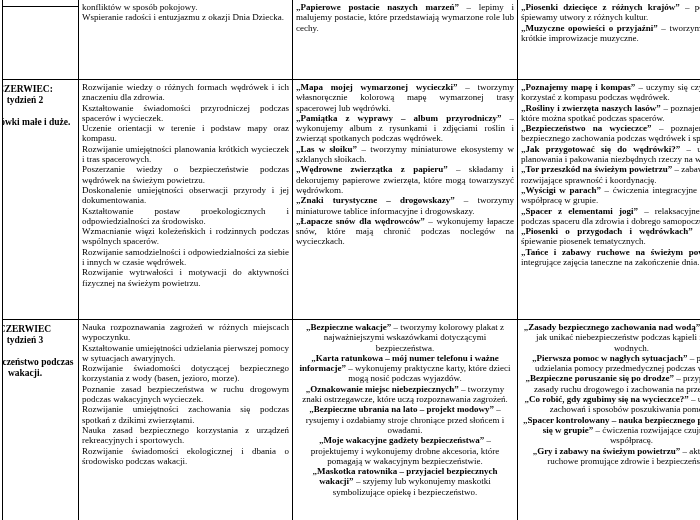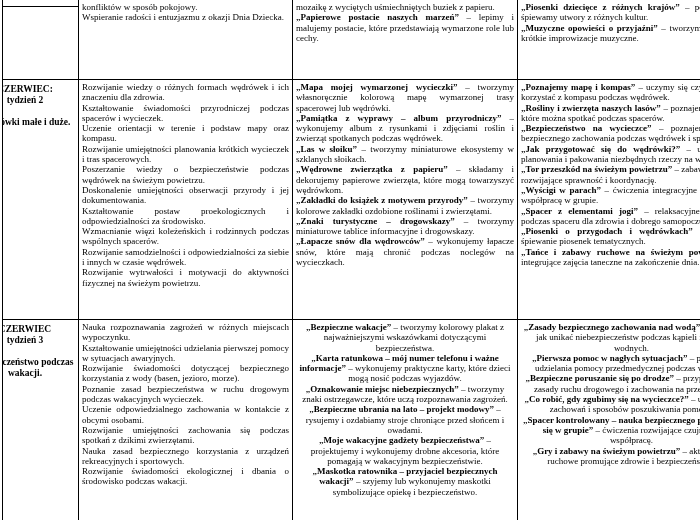--- a/index.html
+++ b/index.html
@@ -36,21 +36,20 @@
 
 <div class="seg-top"></div>
 <div class="tbl">
     <div class="row r0">
       <div class="cell c-label"></div>
       <div class="cell c-goals">
         <div class="para">konfliktów w sposób pokojowy.</div>
         <div class="para">Wspieranie radości i entuzjazmu z okazji Dnia Dziecka.</div>
       </div>
       <div class="cell c-art">
-        <div class="para"><span>mozaikę z wyciętych uśmiechniętych buziek z papieru.</span></div>
         <div class="para"><b>„Papierowe postacie naszych marzeń”</b><span> – lepimy i malujemy postacie, które przedstawiają wymarzone role lub cechy.</span></div>
       </div>
       <div class="cell c-out">
         <div class="para"><b>„Piosenki dziecięce z różnych krajów”</b><span> – poznajemy i śpiewamy utwory z różnych kultur.</span></div>
         <div class="para"><b>„Muzyczne opowieści o przyjaźni”</b><span> – tworzymy wspólnie krótkie improwizacje muzyczne.</span></div>
       </div>
     </div>
     <div class="row r1">
       <div class="cell c-label">
         <div class="label-inner">
@@ -69,21 +68,20 @@
         <div class="para">Kształtowanie postaw proekologicznych i odpowiedzialności za środowisko.</div>
         <div class="para">Wzmacnianie więzi koleżeńskich i rodzinnych podczas wspólnych spacerów.</div>
         <div class="para">Rozwijanie samodzielności i odpowiedzialności za siebie i innych w czasie wędrówek.</div>
         <div class="para">Rozwijanie wytrwałości i motywacji do aktywności fizycznej na świeżym powietrzu.</div>
       </div>
       <div class="cell c-art">
         <div class="para"><b>„Mapa mojej wymarzonej wycieczki”</b><span> – tworzymy własnoręcznie kolorową mapę wymarzonej trasy spacerowej lub wędrówki.</span></div>
         <div class="para"><b>„Pamiątka z wyprawy – album przyrodniczy”</b><span> – wykonujemy album z rysunkami i zdjęciami roślin i zwierząt spotkanych podczas wędrówek.</span></div>
         <div class="para"><b>„Las w słoiku”</b><span> – tworzymy miniaturowe ekosystemy w szklanych słoikach.</span></div>
         <div class="para"><b>„Wędrowne zwierzątka z papieru”</b><span> – składamy i dekorujemy papierowe zwierzęta, które mogą towarzyszyć wędrówkom.</span></div>
-        <div class="para"><b>„Zakładki do książek z motywem przyrody”</b><span> – tworzymy kolorowe zakładki ozdobione roślinami i zwierzętami.</span></div>
         <div class="para"><b>„Znaki turystyczne – drogowskazy”</b><span> – tworzymy miniaturowe tablice informacyjne i drogowskazy.</span></div>
         <div class="para"><b>„Łapacze snów dla wędrowców”</b><span> – wykonujemy łapacze snów, które mają chronić podczas noclegów na wycieczkach.</span></div>
       </div>
       <div class="cell c-out">
         <div class="para"><b>„Poznajemy mapę i kompas”</b><span> – uczymy się czytać mapę i korzystać z kompasu podczas wędrówek.</span></div>
         <div class="para"><b>„Rośliny i zwierzęta naszych lasów”</b><span> – poznajemy gatunki, które można spotkać podczas spacerów.</span></div>
         <div class="para"><b>„Bezpieczeństwo na wycieczce”</b><span> – poznajemy zasady bezpiecznego zachowania podczas wędrówek i spacerów.</span></div>
         <div class="para"><b>„Jak przygotować się do wędrówki?”</b><span> – uczymy się planowania i pakowania niezbędnych rzeczy na wycieczkę.</span></div>
         <div class="para"><b>„Tor przeszkód na świeżym powietrzu”</b><span> – zabawy ruchowe rozwijające sprawność i koordynację.</span></div>
         <div class="para"><b>„Wyścigi w parach”</b><span> – ćwiczenia integracyjne rozwijające współpracę w grupie.</span></div>
@@ -98,21 +96,20 @@
           <div class="lh">CZERWIEC</div>
           <div class="lh">tydzień 3</div>
           <div class="lsub">bezpieczeństwo podczas wakacji.</div>
         </div>
       </div>
       <div class="cell c-goals">
         <div class="para">Nauka rozpoznawania zagrożeń w różnych miejscach wypoczynku.</div>
         <div class="para">Kształtowanie umiejętności udzielania pierwszej pomocy w sytuacjach awaryjnych.</div>
         <div class="para">Rozwijanie świadomości dotyczącej bezpiecznego korzystania z wody (basen, jezioro, morze).</div>
         <div class="para">Poznanie zasad bezpieczeństwa w ruchu drogowym podczas wakacyjnych wycieczek.</div>
-        <div class="para">Uczenie odpowiedzialnego zachowania w kontakcie z obcymi osobami.</div>
         <div class="para">Rozwijanie umiejętności zachowania się podczas spotkań z dzikimi zwierzętami.</div>
         <div class="para">Nauka zasad bezpiecznego korzystania z urządzeń rekreacyjnych i sportowych.</div>
         <div class="para">Rozwijanie świadomości ekologicznej i dbania o środowisko podczas wakacji.</div>
       </div>
       <div class="cell c-art">
         <div class="para"><b>„Bezpieczne wakacje”</b><span> – tworzymy kolorowy plakat z najważniejszymi wskazówkami dotyczącymi bezpieczeństwa.</span></div>
         <div class="para"><b>„Karta ratunkowa – mój numer telefonu i ważne informacje”</b><span> – wykonujemy praktyczne karty, które dzieci mogą nosić podczas wyjazdów.</span></div>
         <div class="para"><b>„Oznakowanie miejsc niebezpiecznych”</b><span> – tworzymy znaki ostrzegawcze, które uczą rozpoznawania zagrożeń.</span></div>
         <div class="para"><b>„Bezpieczne ubrania na lato – projekt modowy”</b><span> – rysujemy i ozdabiamy stroje chroniące przed słońcem i owadami.</span></div>
         <div class="para"><b>„Moje wakacyjne gadżety bezpieczeństwa”</b><span> – projektujemy i wykonujemy drobne akcesoria, które pomagają w wakacyjnym bezpieczeństwie.</span></div>

